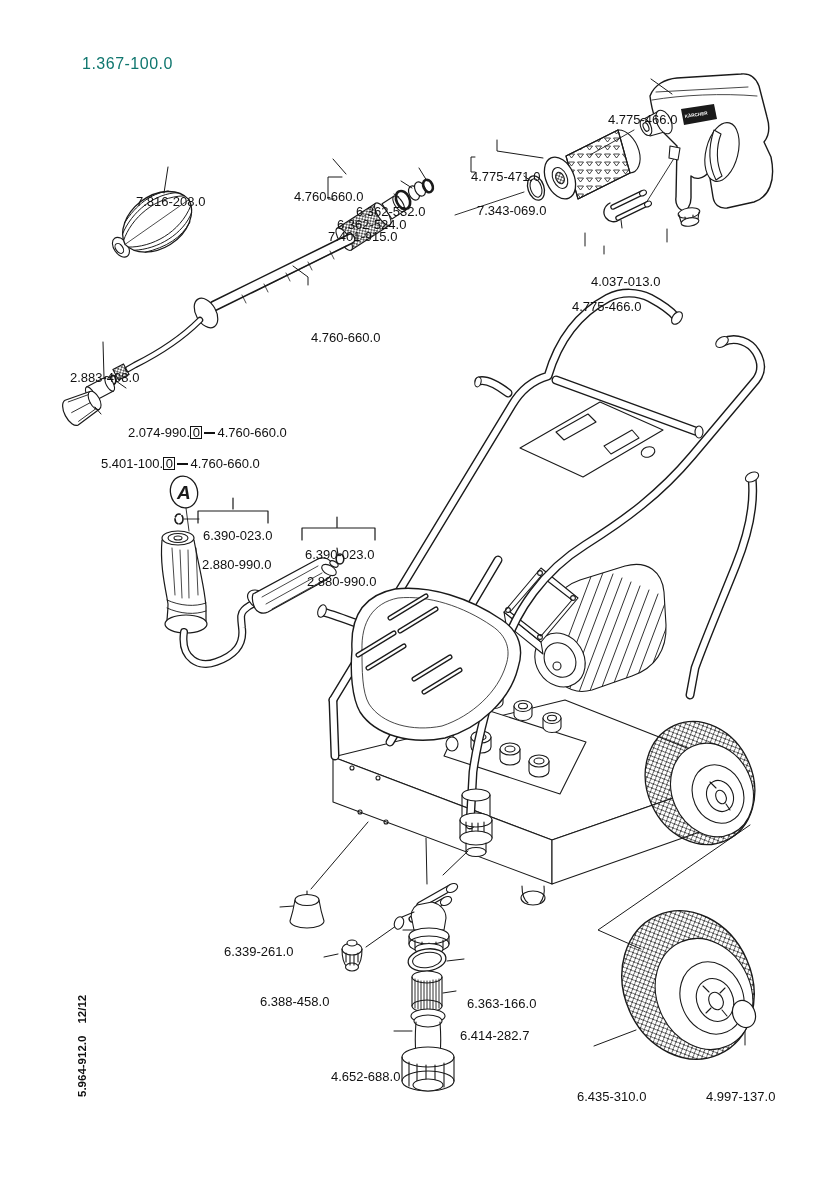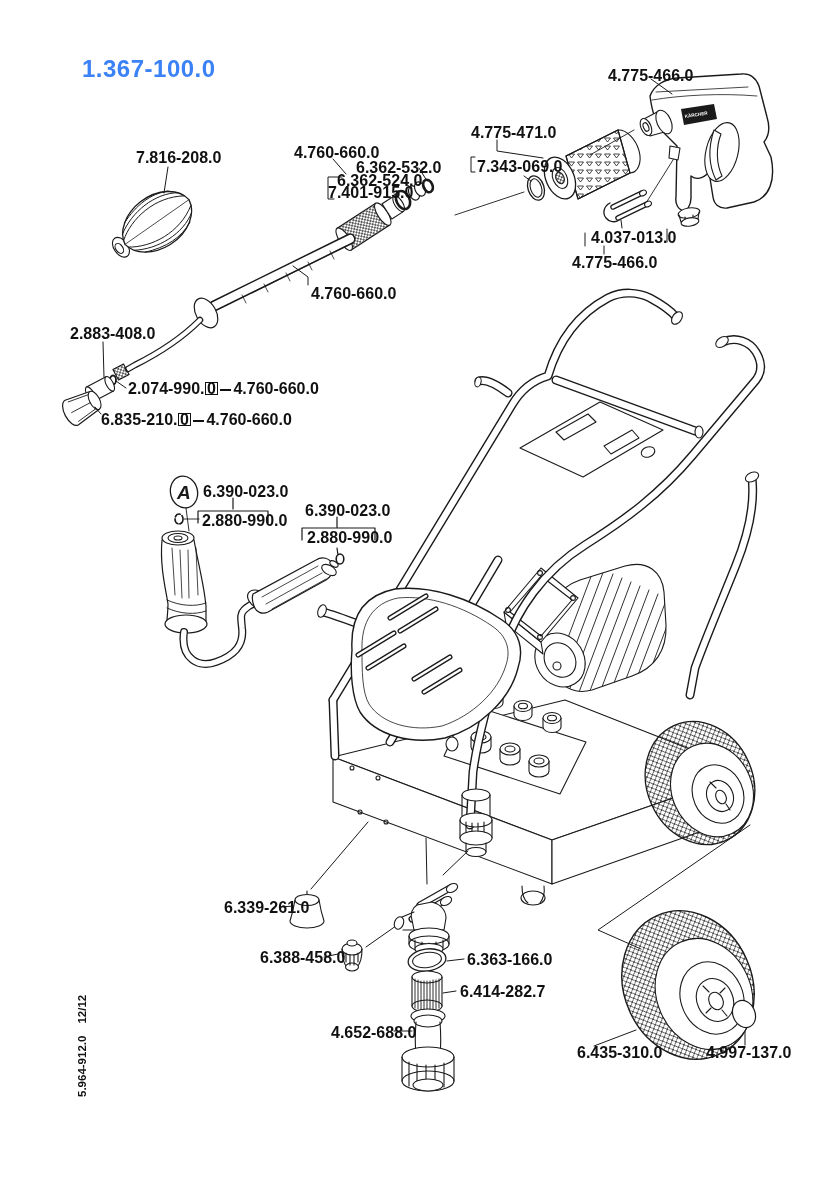--- a/index.html
+++ b/index.html
@@ -1,20 +1,20 @@
 <!DOCTYPE html>
 <html><head>
 <meta charset="utf-8">
 <style>
   html,body{margin:0;padding:0;background:#fff;}
   .stage{position:relative;width:840px;height:1192px;background:#fff;overflow:hidden;
          font-family:"Liberation Sans",sans-serif;color:#111;}
   .art{position:absolute;left:0;top:0;}
-  .co{position:absolute;font-weight:bold;font-size:16px;line-height:13px;white-space:nowrap;color:#111;}
-  .title{position:absolute;font-weight:bold;font-size:24px;letter-spacing:0.5px;color:#3b82f6;}
+  .co{position:absolute;font-weight:normal;font-size:13px;line-height:13px;white-space:nowrap;color:#111;margin-top:44px;}
+  .title{position:absolute;font-weight:normal;font-size:16px;letter-spacing:0.5px;color:#0f766e;}
   .boxed{display:inline-block;border:1.3px solid #111;padding:0 1.5px;line-height:11px;}
   .dashl{display:inline-block;width:11px;height:1.8px;background:#111;vertical-align:3px;margin:0 2px;}
   .vfooter{position:absolute;left:76px;top:1097px;transform:rotate(-90deg);transform-origin:0 0;
            font-weight:bold;font-size:11.5px;white-space:nowrap;color:#111;}
   .vfooter span{margin-right:12px;}
   svg text{font-family:"Liberation Sans",sans-serif;}
 </style>
 </head>
 <body>
 
@@ -441,21 +441,21 @@
 <div class="co" style="left:328px;top:186px">7.401-915.0</div>
 <div class="co" style="left:471px;top:126px">4.775-471.0</div>
 <div class="co" style="left:477px;top:160px">7.343-069.0</div>
 <div class="co" style="left:608px;top:69px">4.775-466.0</div>
 <div class="co" style="left:591px;top:231px">4.037-013.0</div>
 <div class="co" style="left:572px;top:256px">4.775-466.0</div>
 <div class="co" style="left:311px;top:287px">4.760-660.0</div>
 <div class="co" style="left:70px;top:327px">2.883-408.0</div>
 
 <div class="co" style="left:128px;top:382px"><span>2.074-990.</span><span class="boxed">0</span><span class="dashl"></span><span>4.760-660.0</span></div>
-<div class="co" style="left:101px;top:413px"><span>6.835-210.</span><span class="boxed">0</span><span class="dashl"></span><span>4.760-660.0</span></div>
+<div class="co" style="left:101px;top:413px"><span>5.401-100.</span><span class="boxed">0</span><span class="dashl"></span><span>4.760-660.0</span></div>
 
 <div class="co" style="left:203px;top:485px">6.390-023.0</div>
 <div class="co" style="left:202px;top:514px">2.880-990.0</div>
 <div class="co" style="left:305px;top:504px">6.390-023.0</div>
 <div class="co" style="left:307px;top:531px">2.880-990.0</div>
 
 <div class="co" style="left:224px;top:901px">6.339-261.0</div>
 <div class="co" style="left:260px;top:951px">6.388-458.0</div>
 <div class="co" style="left:467px;top:953px">6.363-166.0</div>
 <div class="co" style="left:460px;top:985px">6.414-282.7</div>

